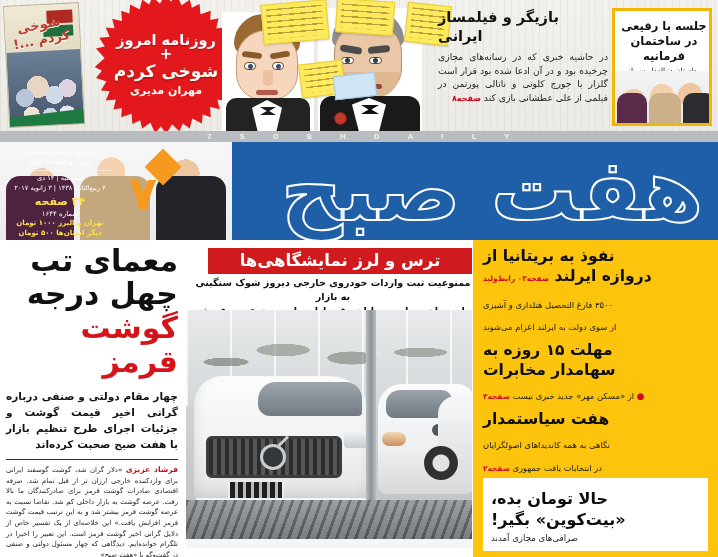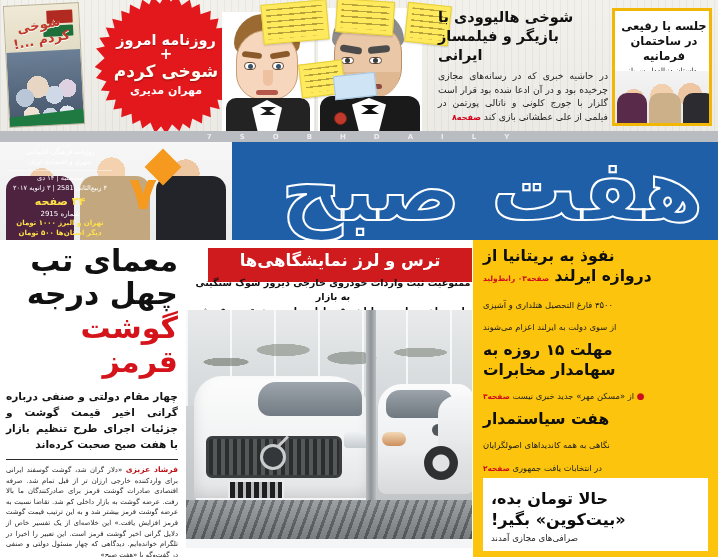--- a/index.html
+++ b/index.html
@@ -308,21 +308,21 @@
   }
   .sb-white .w-sub {
     font-size: 8.6px; color: #1a1a1a; margin-top: 3px; text-align: left;
   }
 
   
   .center {
     position: absolute; left: 186px; top: 0; width: 286px; height: 317px;
   }
   .red-banner {
-    position: absolute; left: 22px; top: 8px; width: 264px; height: 34px;
+    position: absolute; left: 22px; top: 8px; width: 264px; height: 26px;
     background: #cf1a1e; color: #ffffff;
     font-size: 16.5px; font-weight: bold; line-height: 26px;
     text-align: center; letter-spacing: -0.3px;
   }
   .red-deck {
     position: absolute; left: 8px; top: 36px; width: 278px;
     font-size: 9.6px; color: #101010; line-height: 14px; text-align: center;
     font-weight: bold;
   }
   .photo {
@@ -515,21 +515,20 @@
       </div>
     <div class="sticky sk3">
         <div class="sk-lines"></div>
       </div>
     <div class="sticky sk4">
         <div class="sk-lines"></div>
       </div>
     <div class="sk-blue"></div>
 
     <div class="top-h1">
-      <div class="t1">شوخی هالیوودی با</div>
       <div class="t1">بازیگر و فیلمساز ایرانی</div>
       <div class="t2">
         <span>در حاشیه خبری که در رسانه‌های مجازی چرخیده بود و در آن ادعا شده بود قرار است گلزار با جورج کلونی و ناتالی پورتمن در فیلمی از علی عطشانی بازی کند</span>
         <span class="pg-ref">صفحه۸</span>
       </div>
     </div>
 
     <div class="top-box">
       <div class="tbx-title">
         <div>جلسه با رفیعی</div>
@@ -569,23 +568,23 @@
 
     <div class="mast-logo">هفت صبح</div>
     <div class="mast-diamond"></div>
     <div class="mast-seven">۷</div>
 
     <div class="mast-info">
       <div class="mi-row">روزنامه فرهنگی-اجتماعی</div>
       <div class="mi-row">شهری و اقتصادی ایران</div>
       <div class="mi-rule"></div>
       <div class="mi-row">سه‌شنبه | ۱۴ دی</div>
-      <div class="mi-row">۴ ربیع‌الثانی 2581 | ۳ ژانویه ۲۰۱۷</div>
+      <div class="mi-row">۴ ربیع‌الثانی ۱۴۳۸ | ۳ ژانویه ۲۰۱۷</div>
       <div class="mi-big">۲۴ صفحه</div>
-      <div class="mi-num">شماره 2915</div>
+      <div class="mi-num">شماره ۱۶۴۴</div>
       <div class="mi-price">تهران و البرز ۱۰۰۰ تومان</div>
       <div class="mi-price">دیگر استان‌ها ۵۰۰ تومان</div>
     </div>
   </div>
 
   <div class="body-area">
 
     <div class="sidebar">
 
       <div class="sb-item">

